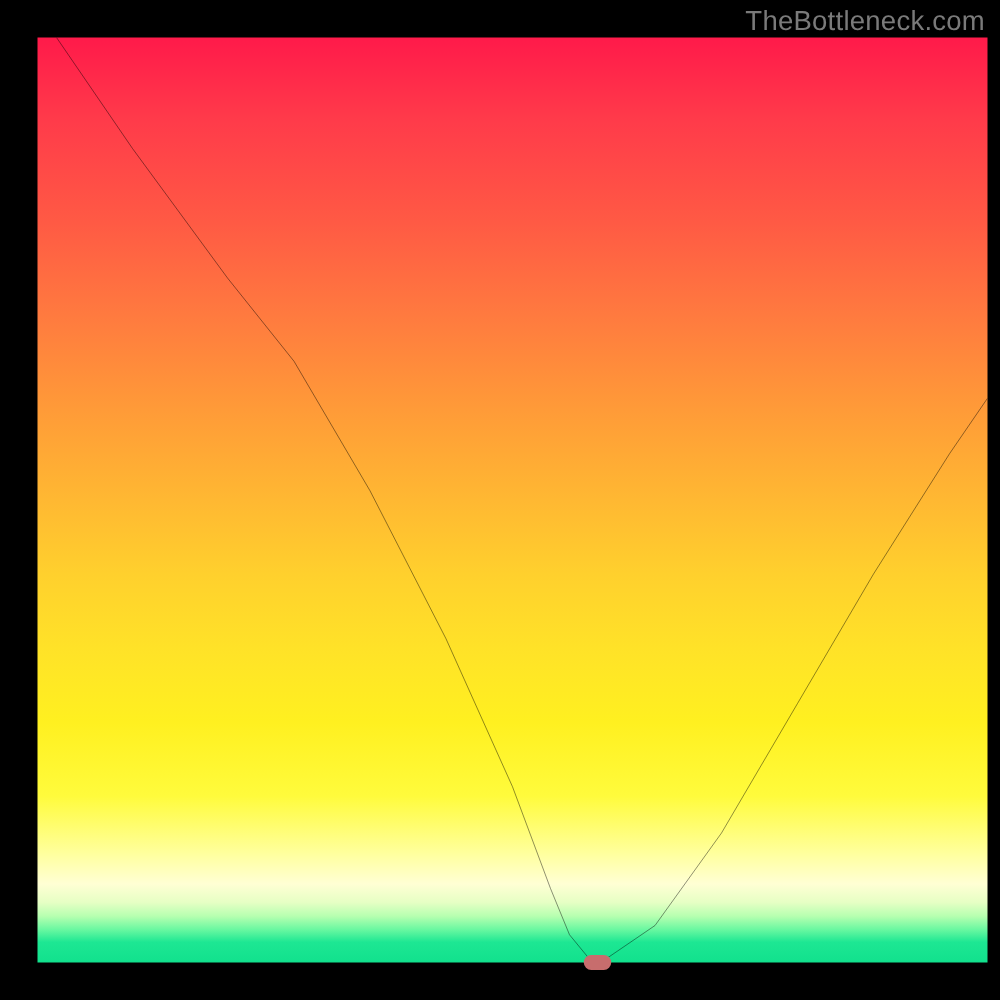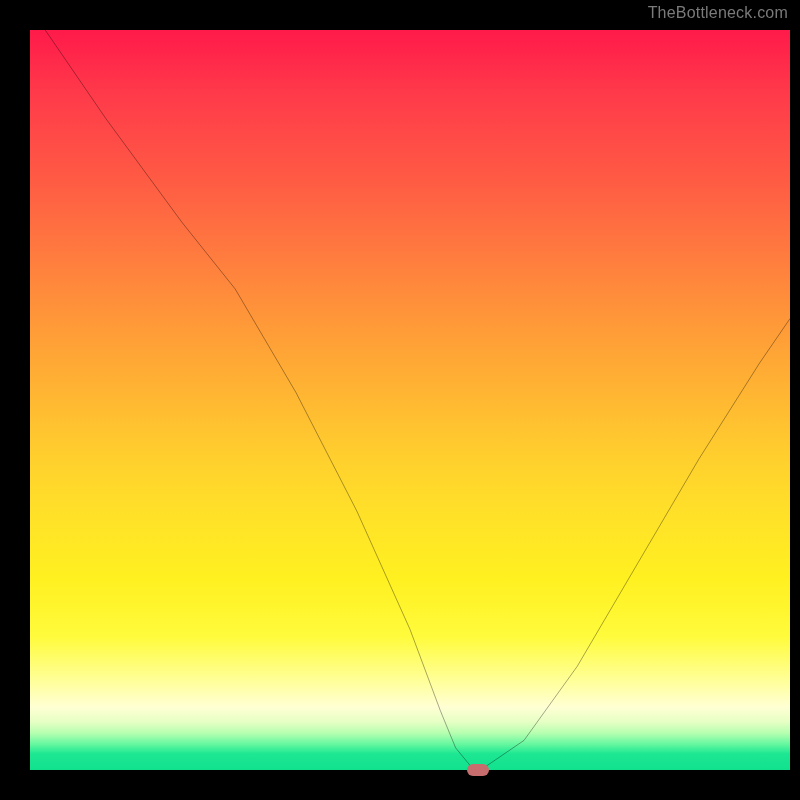--- a/index.html
+++ b/index.html
@@ -41,21 +41,21 @@
       #66f7a0 96.5%,
       #1de793 97.8%,
       #11e18d 100%
     );
   }
   .watermark {
     position: absolute;
     top: 4px;
     right: 12px;
     color: #7a7a7a;
-    font-size: 16px;
+    font-size: 22px;
     letter-spacing: 0.2px;
     user-select: none;
   }
   svg.curve {
     position: absolute;
     inset: 0;
     width: 100%;
     height: 100%;
   }
   .marker {

